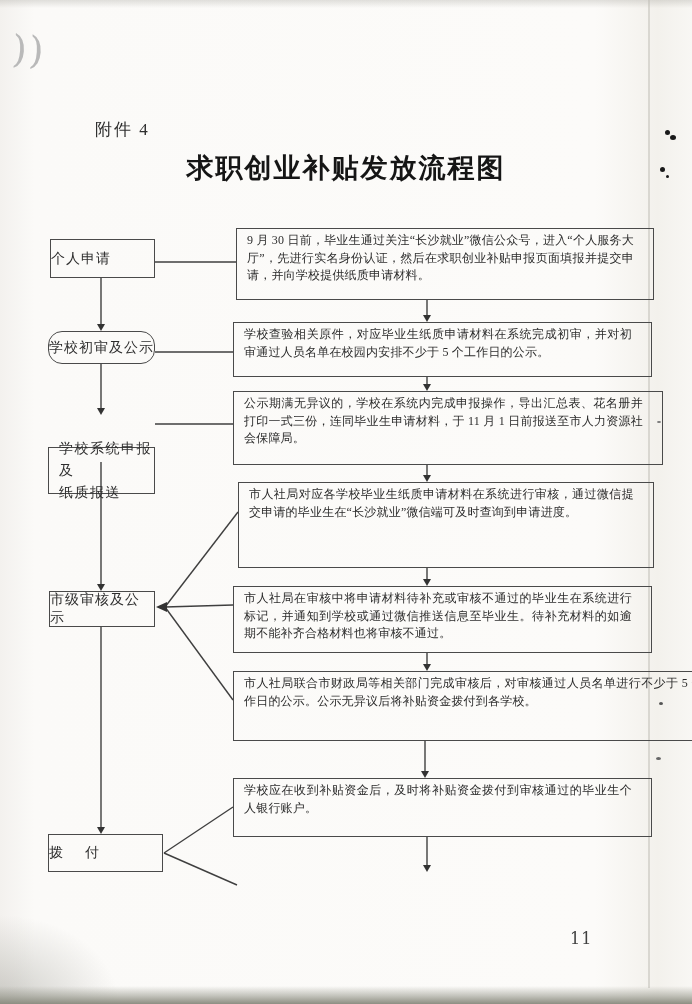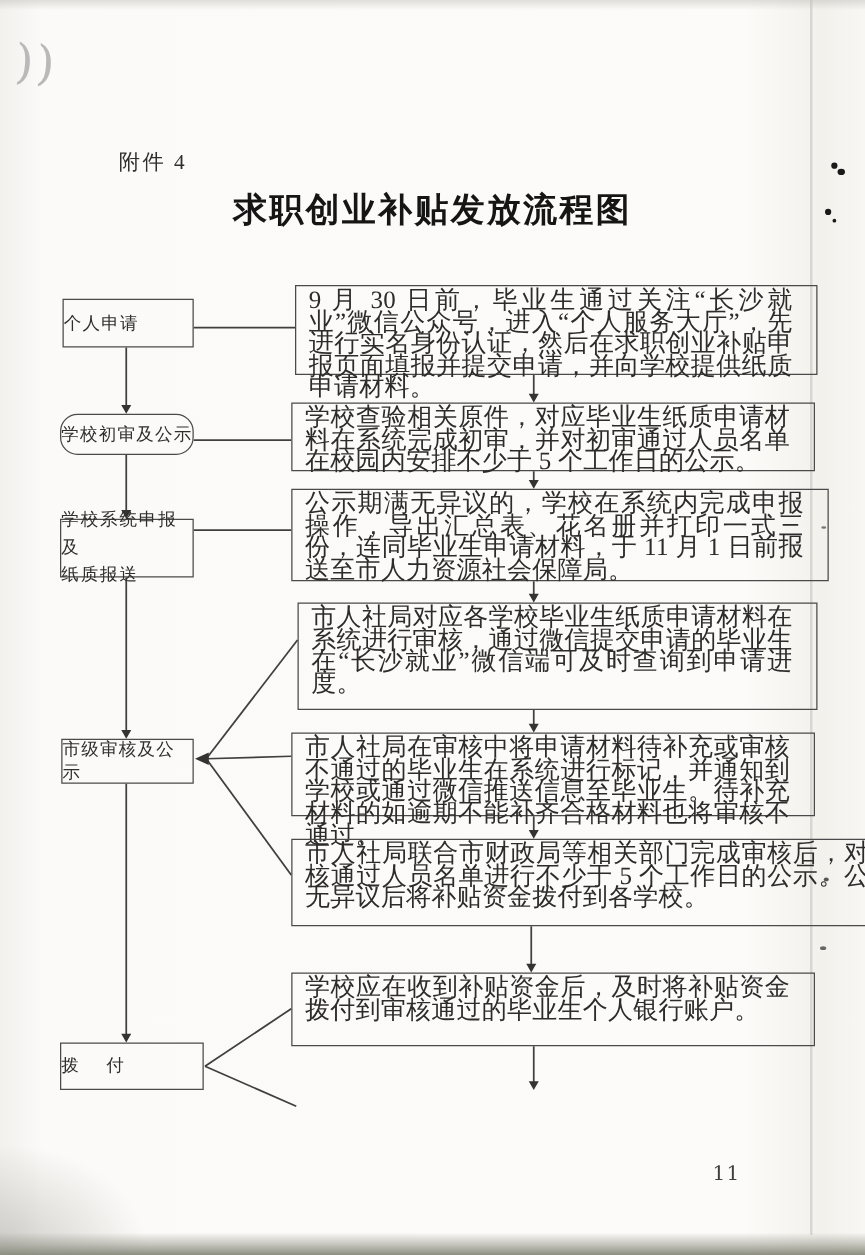--- a/index.html
+++ b/index.html
@@ -22,23 +22,23 @@
   .attachment{position:absolute;left:95px;top:118px;font-size:17px;letter-spacing:2px;}
   .doc-title{position:absolute;left:0;top:150px;width:692px;text-align:center;
     font-family:"DejaVu Sans","Liberation Sans",sans-serif;font-weight:bold;
     font-size:27px;letter-spacing:2px;color:#151515;}
   .stage,.step{
     position:absolute;box-sizing:border-box;border:1.4px solid #4a4a4a;
     background:rgba(255,255,255,0.0);
   }
   .stage{display:flex;align-items:center;justify-content:flex-start;
     font-size:14px;letter-spacing:1px;color:#2e2e2e;}
-  .stage-multiline{justify-content:flex-start;align-items:center;
-    white-space:pre-line;line-height:22px;text-align:left;letter-spacing:1.5px;}
-  .step{font-size:20px;line-height:17.6px;padding:3px 19px 0 10px;
+  .stage-multiline{justify-content:flex-start;align-items:center;padding-left:10px;
+    white-space:pre-line;line-height:22px;text-align:left;letter-spacing:1.5px;margin-top:32px;}
+  .step{font-size:12px;line-height:17.6px;padding:3px 19px 0 10px;
     text-align:justify;letter-spacing:0.2px;color:#2c2c2c;}
   
   .pos-stage0{left:50px;top:239px;width:105px;height:39px;}
   .pos-stage1{left:48px;top:331px;width:107px;height:33px;border-radius:14px;}
   .pos-stage2{left:48px;top:415px;width:107px;height:47px;}
   .pos-stage3{left:49px;top:591px;width:106px;height:36px;}
   .pos-stage4{left:48px;top:834px;width:115px;height:38px;letter-spacing:4px;}
   
   .pos-step0{left:236px;top:228px;width:418px;height:72px;}
   .pos-step1{left:233px;top:322px;width:419px;height:55px;}

